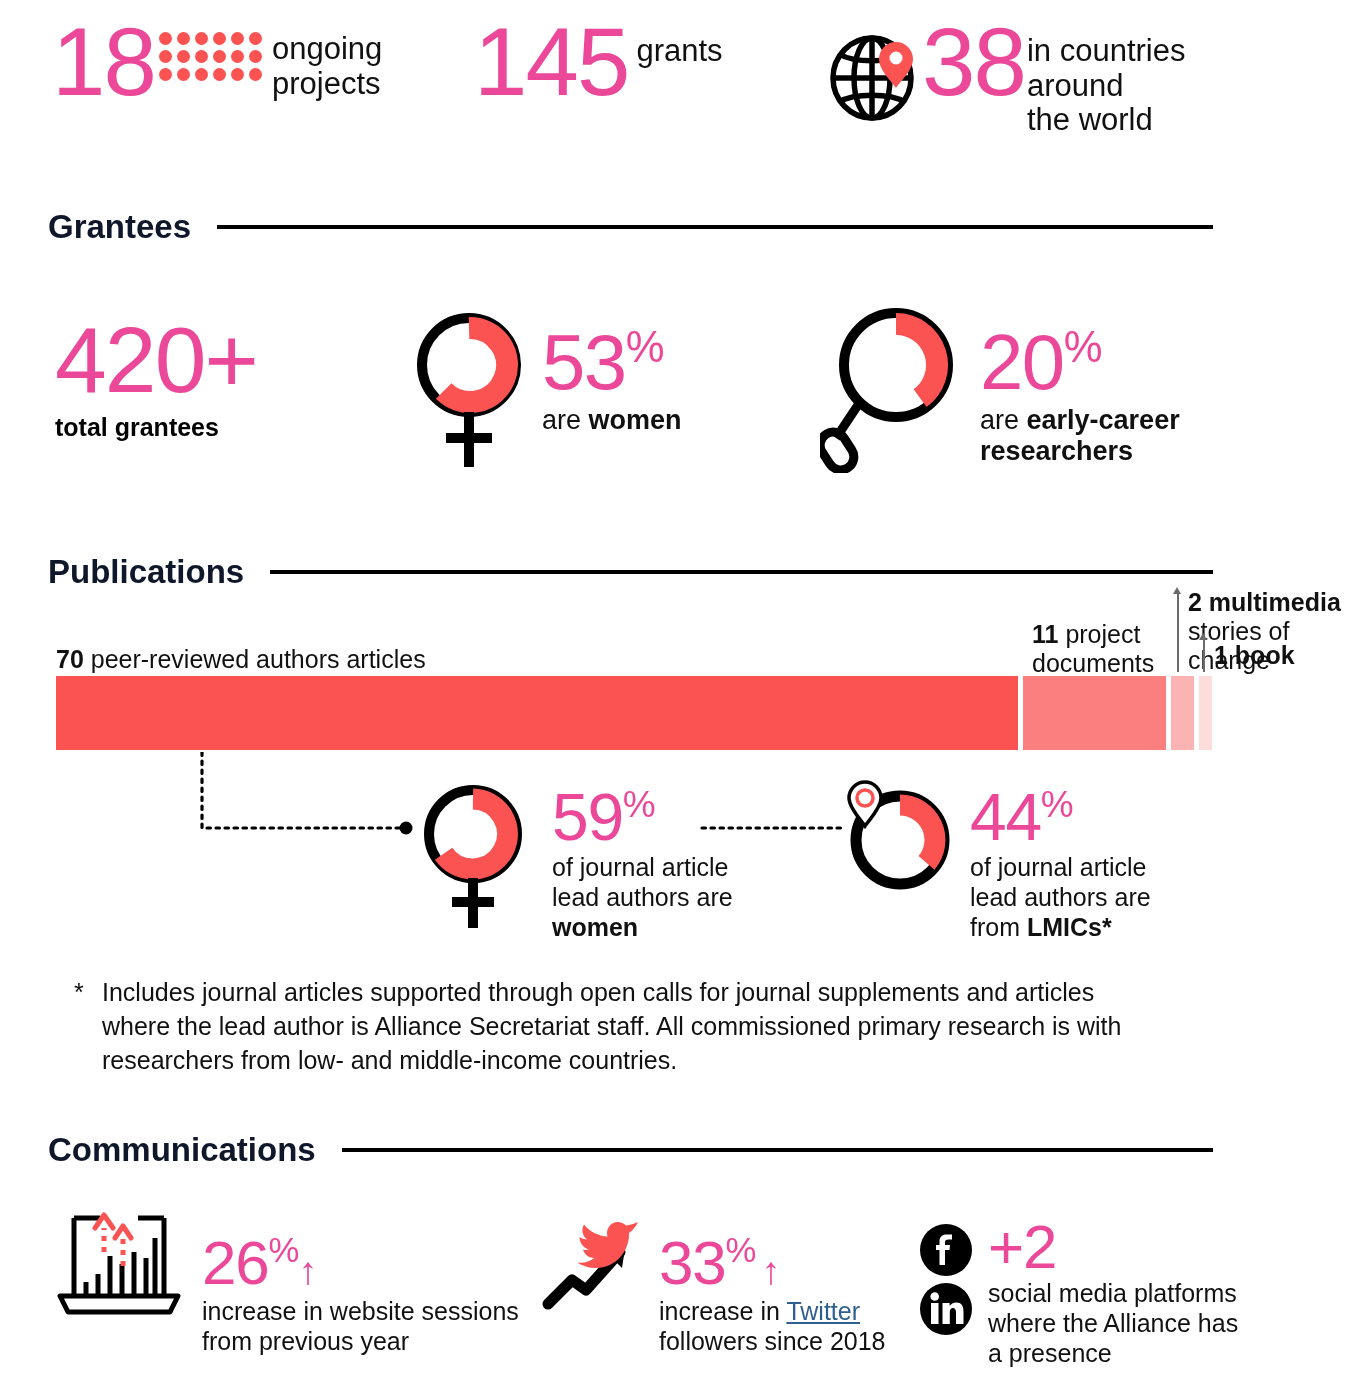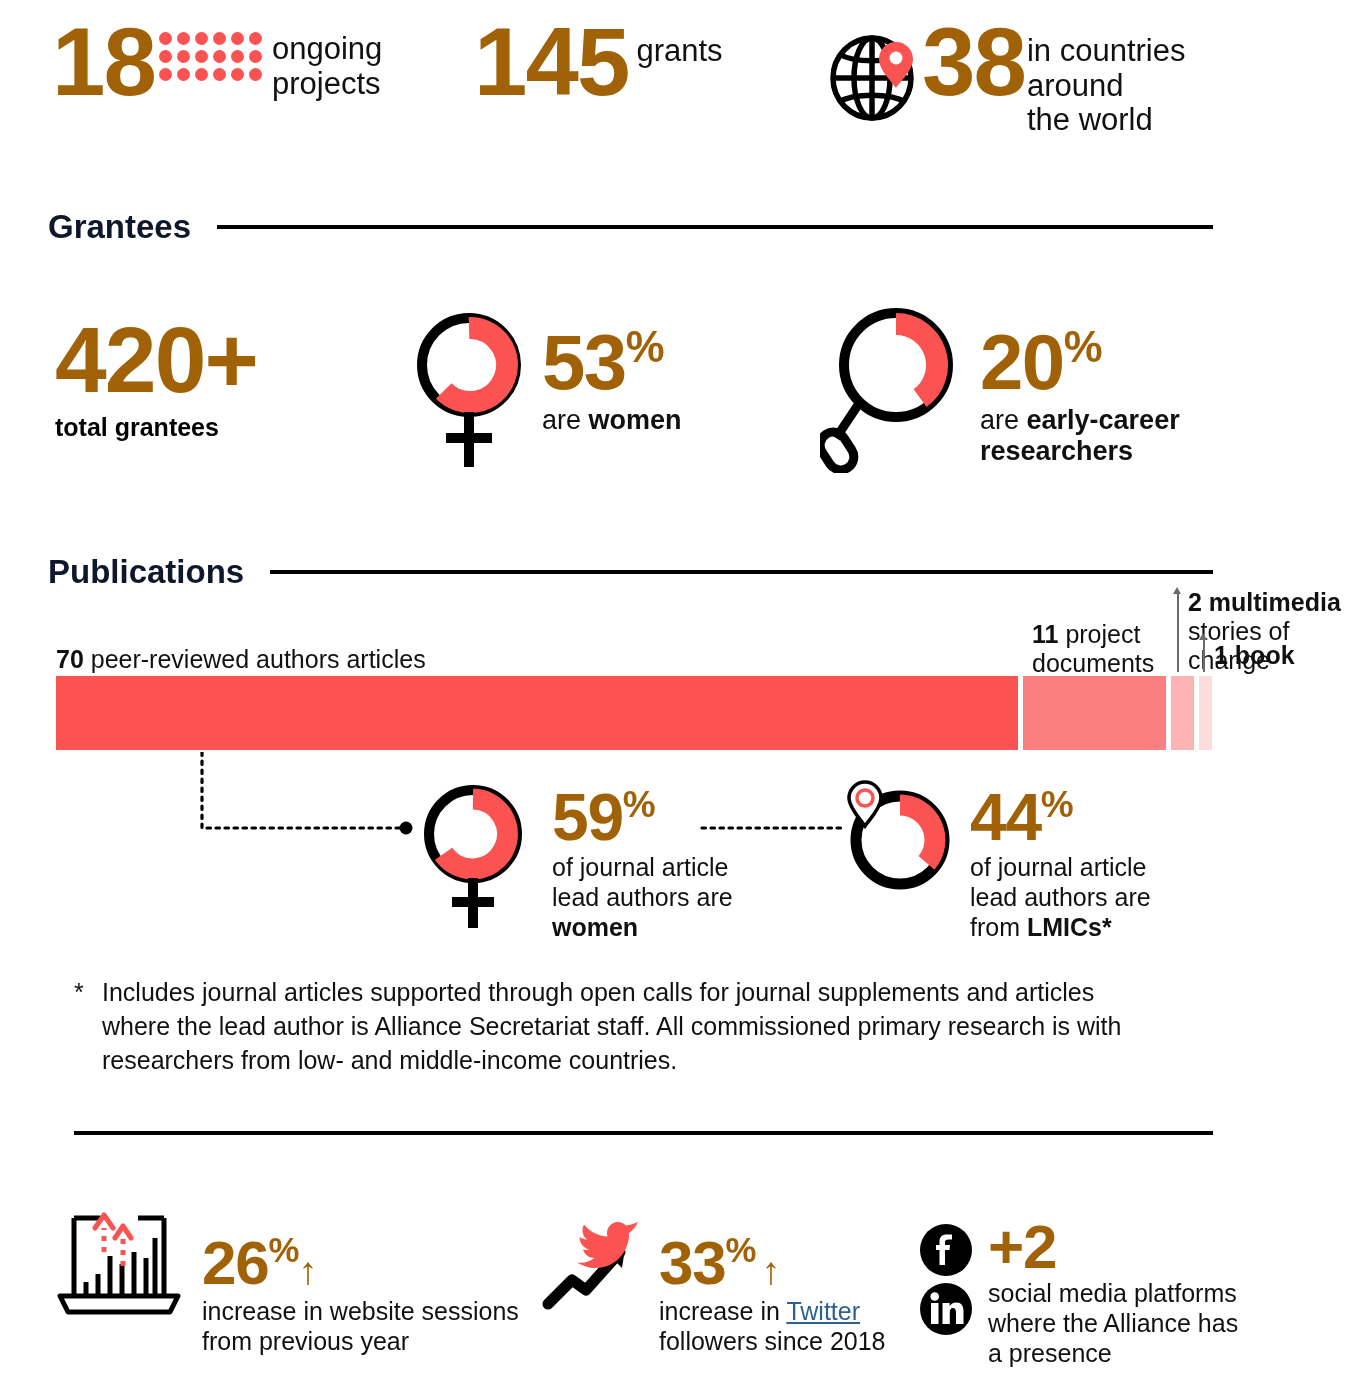--- a/index.html
+++ b/index.html
@@ -4,21 +4,21 @@
 <style>
   html,body{margin:0;padding:0;background:#ffffff;}
   body{
     width:1360px;height:1376px;position:relative;overflow:hidden;
     font-family:"Liberation Sans", sans-serif;color:#111111;
     -webkit-font-smoothing:antialiased;
   }
   .abs{position:absolute;}
   .bignum{
     font-family:"Liberation Sans", sans-serif;
-    font-weight:bold;color:#a16207;line-height:1;
+    font-weight:normal;color:#ec4899;line-height:1;
     letter-spacing:-0.02em;
   }
 
   
   #top-row{position:absolute;left:0;top:0;width:1360px;height:160px;}
   #stat-projects{position:absolute;left:52px;top:14px;display:flex;align-items:flex-start;}
   #stat-projects .num{font-size:96px;}
   #dotgrid{display:grid;grid-template-columns:repeat(6,15px);grid-template-rows:repeat(3,15px);
            gap:3px 3px;margin:18px 8px 0 4px;}
   .dot{width:13px;height:13px;border-radius:50%;background:#FB5252;}
@@ -292,20 +292,21 @@
 <div id="footnote">
   <span class="star">*</span>
   <div class="body">
     <span>Includes journal articles supported through open calls for journal supplements and</span>
     <span>articles where the lead author is Alliance Secretariat staff. All commissioned primary</span>
     <span>research is with researchers from low- and middle-income countries.</span>
   </div>
 </div>
 
 <div class="sec-head" style="top:1131px;">
+  <span class="title">Communications</span>
   <span class="rule"></span>
 </div>
 
 <div id="c-web">
   <span>
     <svg width="130" height="110" viewBox="0 0 130 110">
       <path d="M20 10 H46 M84 10 H110 M20 10 V88 M110 10 V88" fill="none" stroke="#000" stroke-width="5"></path>
       <path d="M6 88 H124 L116 104 H14 Z" fill="none" stroke="#000" stroke-width="5" stroke-linejoin="round"></path>
       <g stroke="#000" stroke-width="5">
         <line x1="32" y1="88" x2="32" y2="74"></line>

